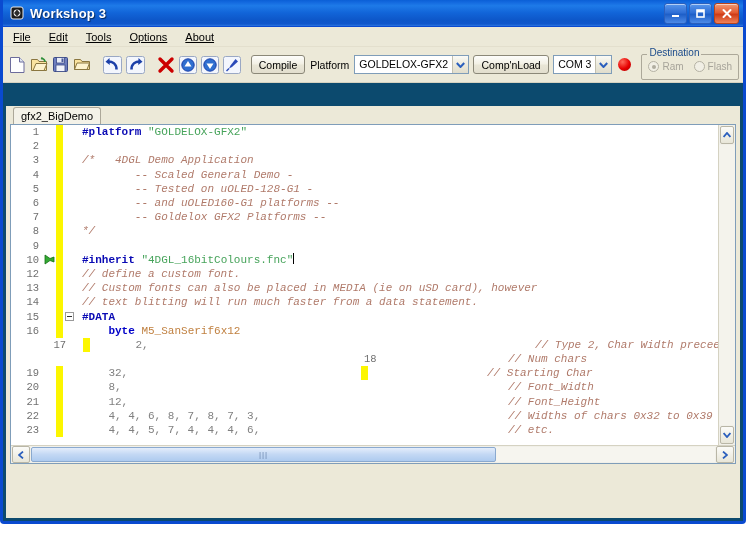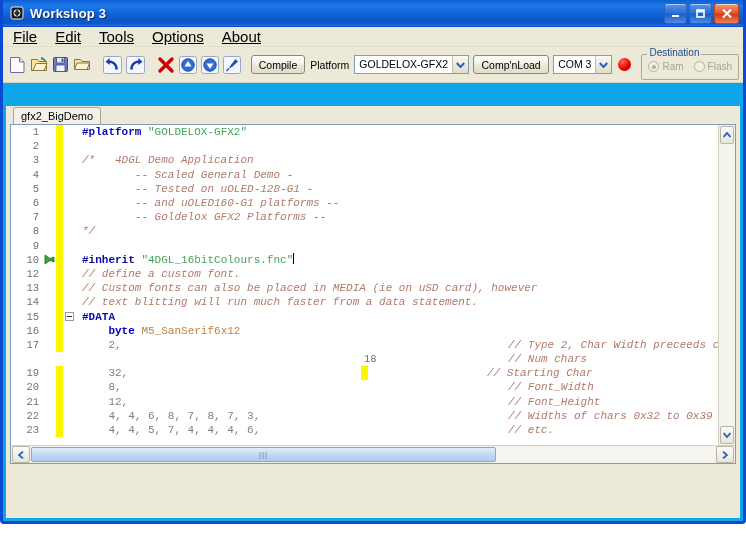--- a/index.html
+++ b/index.html
@@ -2,21 +2,21 @@
 <html><head>
 <meta charset="utf-8">
 <style>
   html,body{margin:0;padding:0;background:#ffffff;}
   body{width:746px;height:560px;overflow:hidden;font-family:"Liberation Sans",sans-serif;}
 
   
   .window{
     position:absolute;left:0;top:0;width:746px;height:524px;
     box-sizing:border-box;
-    background:#0ea5e9;
+    background:#0c4a6e;
     border:3px solid #0a4ad0;
     border-top:none;
     border-radius:0 0 4px 4px;
   }
   .titlebar{
     position:relative;height:26px;
     background:linear-gradient(to bottom,#0b5fd6 0%,#1268de 8%,#1e7ae8 22%,#1164d8 50%,#0d56c8 78%,#1057cc 92%,#2a74e0 100%);
     display:flex;align-items:center;padding:0 2px 0 6px;
     border-bottom:1px solid #0a4ad0;
   }
@@ -37,21 +37,21 @@
   .wbtn.min,.wbtn.max{background:linear-gradient(to bottom,#5a97ec,#2f6fd6 45%,#1e5fc8 55%,#4d8ae6);}
   .wbtn.close{background:linear-gradient(to bottom,#f09a74,#e25b32 45%,#cf3c17 55%,#ef8258);border-color:#b8431c;width:23px;}
   .wbtn svg{display:block;}
 
   
   .menubar{
     height:19px;display:flex;align-items:center;
     background:#ece9d8;padding-left:8px;gap:14px;
     border-bottom:1px solid #e3dfcd;
   }
-  .menuitem{font-size:15px;color:#000;cursor:default;padding:1px 2px;white-space:nowrap;}
+  .menuitem{font-size:11px;color:#000;cursor:default;padding:1px 2px;white-space:nowrap;}
   .menuitem .u{text-decoration:underline;}
 
   
   .toolbar{
     height:35px;background:#ece9d8;
     display:flex;align-items:center;padding:0 4px;
     border-bottom:1px solid #d6d2c0;position:relative;
   }
   .tbtn{
     width:21px;height:21px;margin:0 1px;
@@ -401,21 +401,21 @@
             <div class="code-row"><span class="gutter-num">8</span><span class="gutter-mark"></span><span class="gutter-bar"></span><span class="fold"></span><span class="code-text"><span class="k-cmt">*/</span></span></div>
             <div class="code-row"><span class="gutter-num">9</span><span class="gutter-mark"></span><span class="gutter-bar"></span><span class="fold"></span><span class="code-text"></span></div>
             <div class="code-row"><span class="gutter-num">10</span><span class="gutter-mark"><svg width="11" height="11" viewBox="0 0 11 11">
                   <path d="M1 1 L1 10 L6 6.5 L10 8 L10 3 L6 4.5 Z" fill="#33aa33" stroke="#157015" stroke-width=".8"></path>
                 </svg></span><span class="gutter-bar"></span><span class="fold"></span><span class="code-text"><span class="k-pre">#inherit </span><span class="k-str">"4DGL_16bitColours.fnc"</span><span class="caret"></span></span></div>
             <div class="code-row"><span class="gutter-num">12</span><span class="gutter-mark"></span><span class="gutter-bar"></span><span class="fold"></span><span class="code-text"><span class="k-cmt">// define a custom font.</span></span></div>
             <div class="code-row"><span class="gutter-num">13</span><span class="gutter-mark"></span><span class="gutter-bar"></span><span class="fold"></span><span class="code-text"><span class="k-cmt">// Custom fonts can also be placed in MEDIA (ie on uSD card), however</span></span></div>
             <div class="code-row"><span class="gutter-num">14</span><span class="gutter-mark"></span><span class="gutter-bar"></span><span class="fold"></span><span class="code-text"><span class="k-cmt">// text blitting will run much faster from a data statement.</span></span></div>
             <div class="code-row"><span class="gutter-num">15</span><span class="gutter-mark"></span><span class="gutter-bar"></span><span class="fold"><span class="box"></span></span><span class="code-text"><span class="k-pre">#DATA</span></span></div>
             <div class="code-row"><span class="gutter-num">16</span><span class="gutter-mark"></span><span class="gutter-bar"></span><span class="fold"><span class="line"></span></span><span class="code-text"><span class="k-kw">    byte </span><span class="k-id">M5_SanSerif6x12</span></span></div>
-            <div class="code-row" style="position: relative;"><span class="gutter-num">17</span><span class="gutter-mark"></span><span class="gutter-bar"></span><span class="fold"><span class="line"></span></span><span class="k-cmt" style="position: absolute; left: 497px;">// Type 2, Char Width preceeds ch</span><span class="code-text"><span class="k-num">    2,</span></span></div>
+            <div class="code-row" style="position: relative; margin-left: 27px;"><span class="gutter-num">17</span><span class="gutter-mark"></span><span class="gutter-bar"></span><span class="fold"><span class="line"></span></span><span class="k-cmt" style="position: absolute; left: 497px;">// Type 2, Char Width preceeds ch</span><span class="code-text"><span class="k-num">    2,</span></span></div>
             <div class="code-row" style="position: relative; flex-direction: column;"><span class="gutter-num">18</span><span class="gutter-mark"></span><span class="gutter-bar"></span><span class="fold"><span class="line"></span></span><span class="k-cmt" style="position: absolute; left: 497px;">// Num chars</span><span class="code-text"><span class="k-num">    96,</span></span></div>
             <div class="code-row" style="position: relative;"><span class="gutter-num">19</span><span class="gutter-mark"></span><span class="gutter-bar"></span><span class="fold"><span class="line"></span></span><span class="k-cmt" style="position: absolute; left: 476px;">// Starting Char</span><span class="code-text"><span class="k-num">    32,</span></span></div>
             <div class="code-row" style="position: relative;"><span class="gutter-num">20</span><span class="gutter-mark"></span><span class="gutter-bar"></span><span class="fold"><span class="line"></span></span><span class="k-cmt" style="position: absolute; left: 497px;">// Font_Width</span><span class="code-text"><span class="k-num">    8,</span></span></div>
             <div class="code-row" style="position: relative;"><span class="gutter-num">21</span><span class="gutter-mark"></span><span class="gutter-bar"></span><span class="fold"><span class="line"></span></span><span class="k-cmt" style="position: absolute; left: 497px;">// Font_Height</span><span class="code-text"><span class="k-num">    12,</span></span></div>
             <div class="code-row" style="position: relative;"><span class="gutter-num">22</span><span class="gutter-mark"></span><span class="gutter-bar"></span><span class="fold"><span class="line"></span></span><span class="k-cmt" style="position: absolute; left: 497px;">// Widths of chars 0x32 to 0x39</span><span class="code-text"><span class="k-num">    4, 4, 6, 8, 7, 8, 7, 3,</span></span></div>
             <div class="code-row" style="position: relative;"><span class="gutter-num">23</span><span class="gutter-mark"></span><span class="gutter-bar"></span><span class="fold"><span class="line"></span></span><span class="k-cmt" style="position: absolute; left: 497px;">// etc.</span><span class="code-text"><span class="k-num">    4, 4, 5, 7, 4, 4, 4, 6,</span></span></div>
           </div>
 
         <div class="vscroll">
           <div class="sb-btn">

